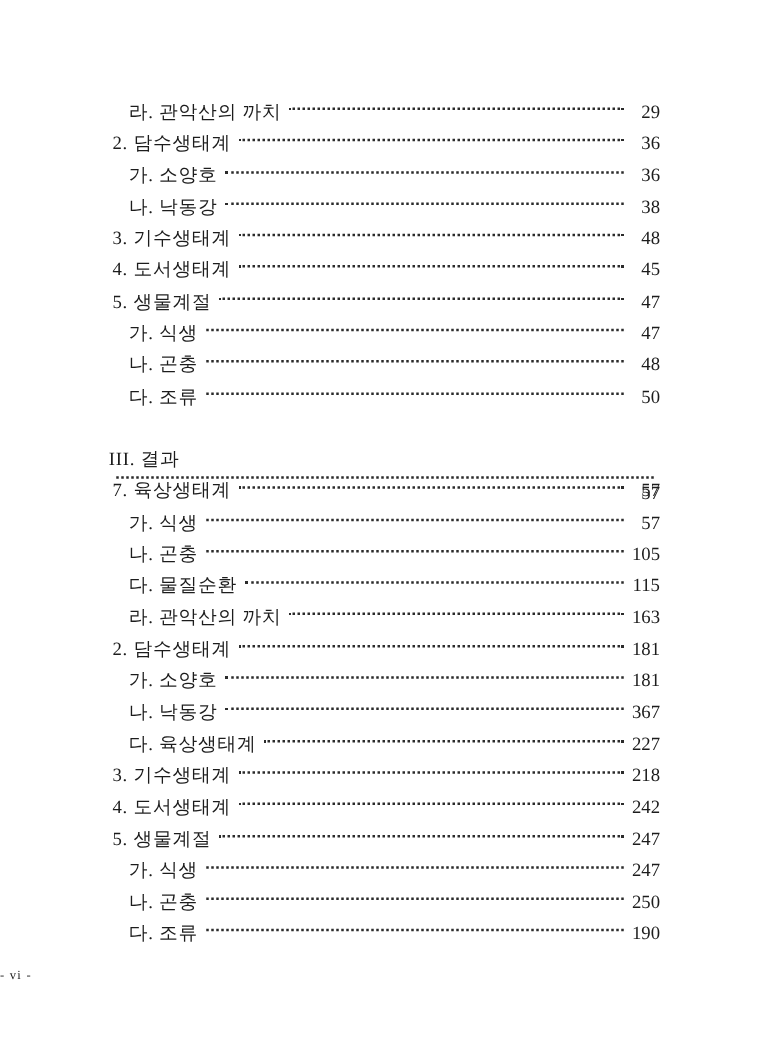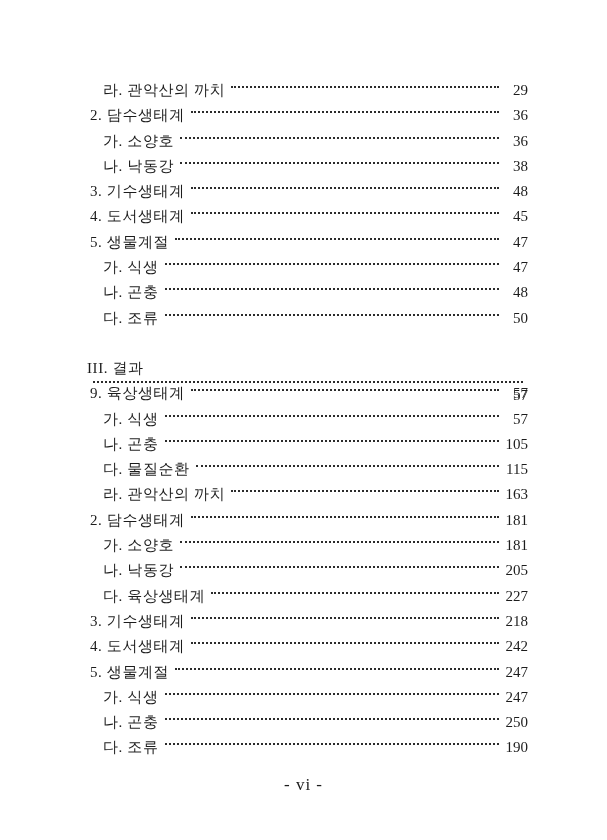--- a/index.html
+++ b/index.html
@@ -49,22 +49,22 @@
     min-width: 24px;
     text-align: right;
     white-space: nowrap;
     font-size: 15px;
   }
   .footer {
     position: absolute;
     left: 0;
     right: 0;
     top: 775px;
-    text-align: center;
-    font-size: 17px;
+    text-align: left;
+    font-size: 10px;
     letter-spacing: 1px;
     color: #1c1c1c;
   }
 </style>
 </head>
 <body>
 
 <div class="page">
   <div class="toc" id="toc-sections">
       <div class="toc-section">
@@ -119,21 +119,21 @@
           <span class="pagenum">50</span>
         </div>
       </div>
       <div class="toc-section">
         <div class="toc-row level-roman">
           <span class="label">III. 결과</span>
           <span class="leader"></span>
           <span class="pagenum">57</span>
         </div>
         <div class="toc-row level-num">
-          <span class="label">9. 육상생태계</span>
+          <span class="label">7. 육상생태계</span>
           <span class="leader"></span>
           <span class="pagenum">57</span>
         </div>
         <div class="toc-row level-sub">
           <span class="label">가. 식생</span>
           <span class="leader"></span>
           <span class="pagenum">57</span>
         </div>
         <div class="toc-row level-sub">
           <span class="label">나. 곤충</span>
@@ -156,21 +156,21 @@
           <span class="pagenum">181</span>
         </div>
         <div class="toc-row level-sub">
           <span class="label">가. 소양호</span>
           <span class="leader"></span>
           <span class="pagenum">181</span>
         </div>
         <div class="toc-row level-sub">
           <span class="label">나. 낙동강</span>
           <span class="leader"></span>
-          <span class="pagenum">205</span>
+          <span class="pagenum">367</span>
         </div>
         <div class="toc-row level-sub">
           <span class="label">다. 육상생태계</span>
           <span class="leader"></span>
           <span class="pagenum">227</span>
         </div>
         <div class="toc-row level-num">
           <span class="label">3. 기수생태계</span>
           <span class="leader"></span>
           <span class="pagenum">218</span>

